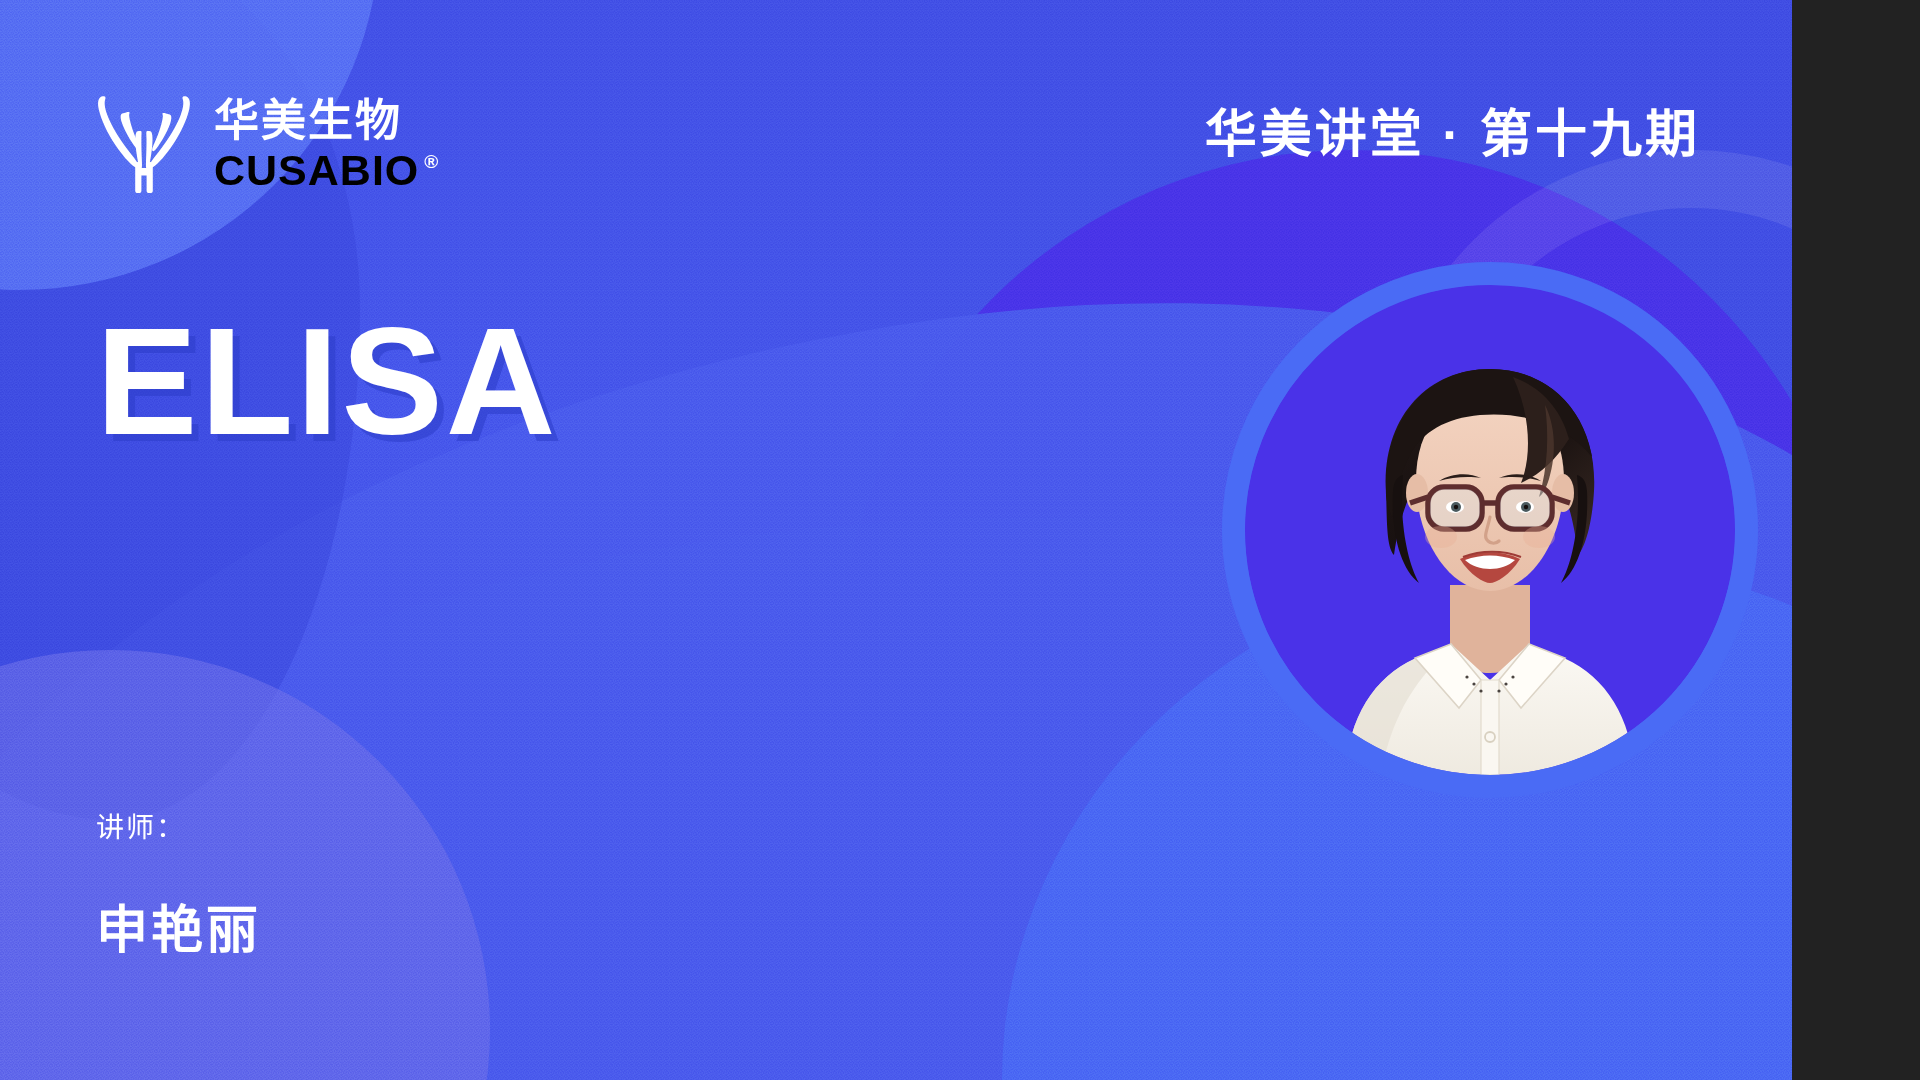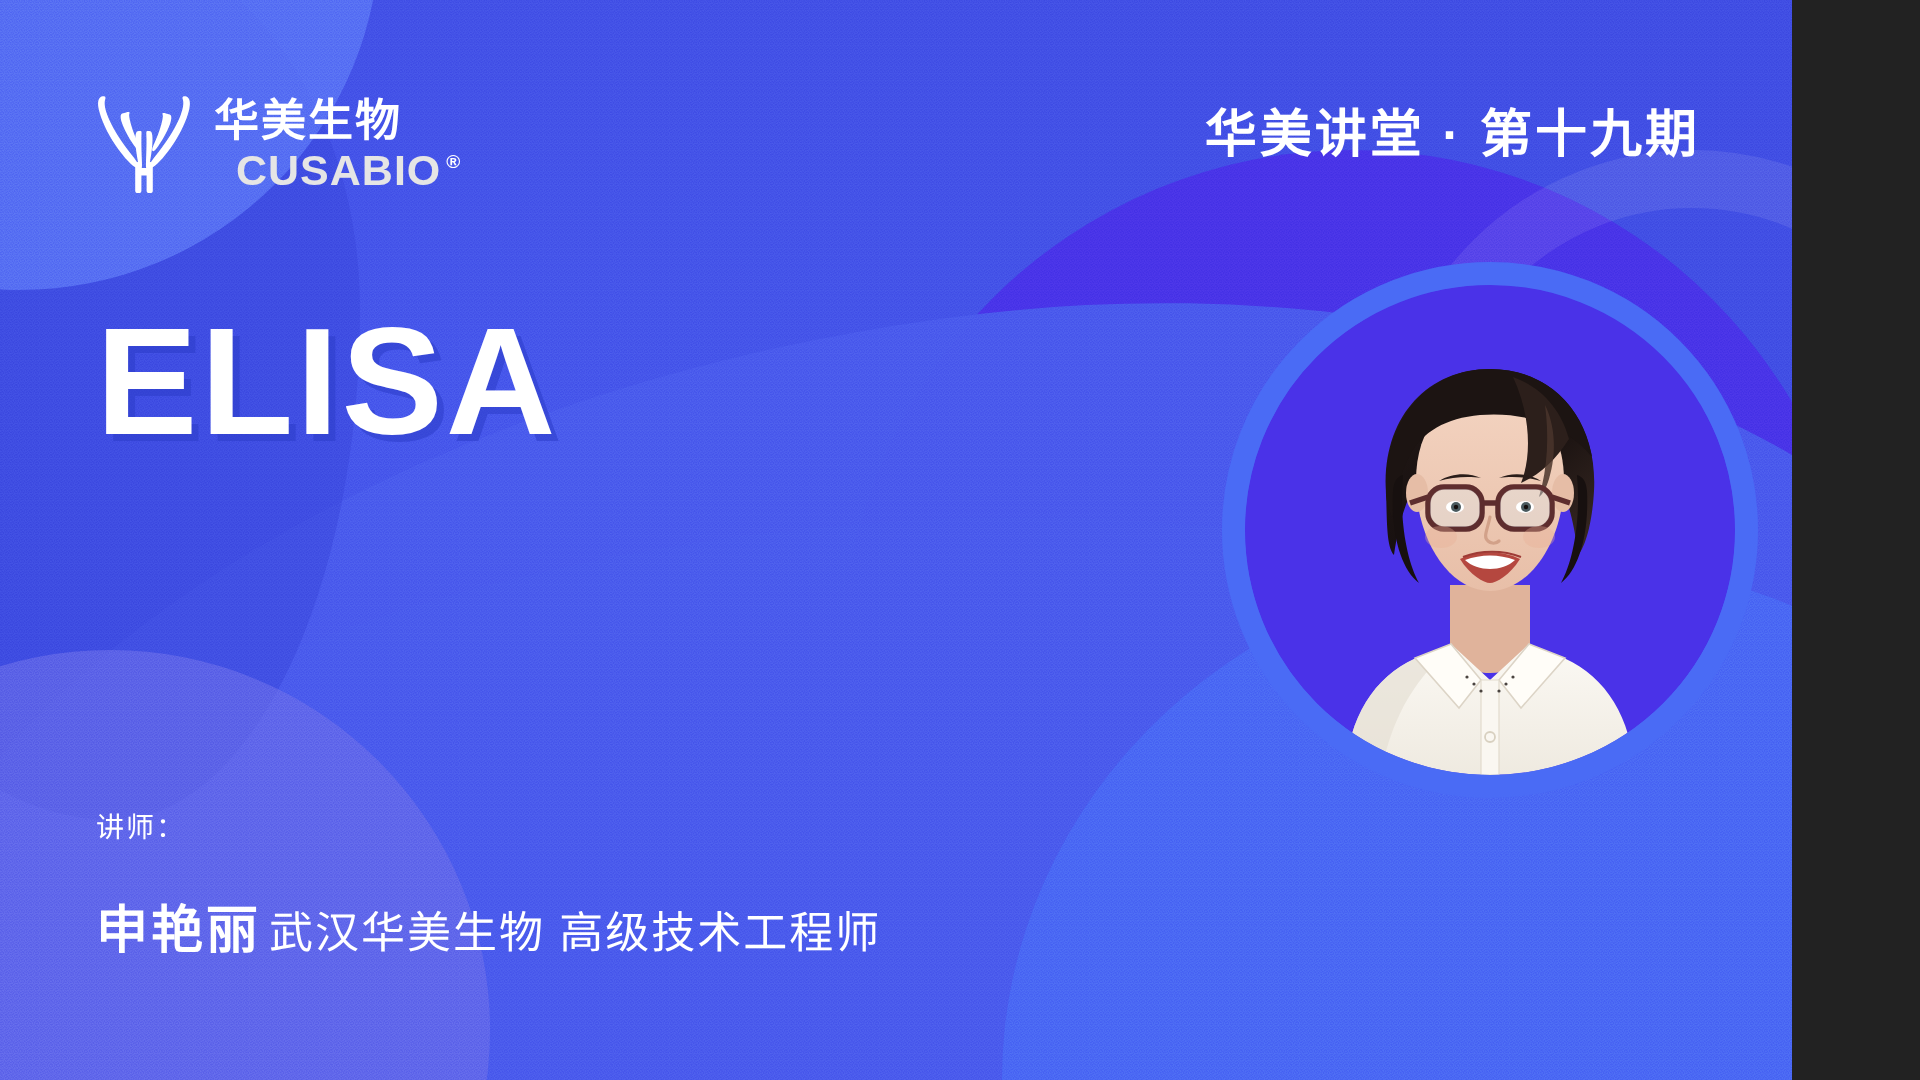--- a/index.html
+++ b/index.html
@@ -95,21 +95,21 @@
     display:flex;align-items:flex-end;gap:18px;
   }
   .logo-mark{width:104px;height:118px;flex:0 0 auto;}
   .logo-text{display:flex;flex-direction:column;line-height:1;padding-bottom:2px;}
   .logo-cn{
     color:#fff;font-size:45px;font-weight:700;letter-spacing:2px;
     font-family:"Liberation Sans","DejaVu Sans",sans-serif;
   }
   .logo-en-row{display:flex;align-items:flex-start;margin-top:6px;}
   .logo-en{
-    color:#e5e5e5;font-size:43px;font-weight:800;letter-spacing:1px;margin-left:22px;
+    color:#000000;font-size:43px;font-weight:800;letter-spacing:1px;
   }
   .logo-reg{color:#fff;font-size:19px;font-weight:600;margin-left:5px;margin-top:3px;}
 
   
   .series{
     position:absolute;right:92px;top:92px;
     color:#fff;font-size:52px;font-weight:700;letter-spacing:3px;
     white-space:nowrap;
   }
 
@@ -127,21 +127,21 @@
     text-shadow:6px 6px 0 rgba(44,61,200,.42);
   }
 
   
   .speaker-label{
     position:absolute;left:96px;top:805px;
     color:#fff;font-size:28px;font-weight:500;letter-spacing:2px;
   }
   .speaker-row{
     position:absolute;left:96px;top:888px;
-    display:flex;align-items:baseline;gap:8px;white-space:nowrap;
+    display:flex;align-items:baseline;gap:20px;white-space:nowrap;
   }
   .speaker-name{color:#fff;font-size:52px;font-weight:800;letter-spacing:3px;}
   .speaker-affil{color:#fff;font-size:44px;font-weight:400;letter-spacing:2px;}
 
   
   .portrait-wrap{
     position:absolute;left:1222px;top:262px;
     width:536px;height:536px;
   }
   .portrait-ring{
@@ -205,21 +205,20 @@
     </span>
   </div>
 
   <div class="series">华美讲堂 · 第十九期</div>
 
   <div class="title-main">ELISA</div>
 
   <div class="speaker-label">讲师：</div>
   <div class="speaker-row">
     <span class="speaker-name">申艳丽</span>
-    <span class="speaker-affil">武汉华美生物  高级技术工程师</span>
   </div>
 
   <div class="portrait-wrap">
     <div class="portrait-inner">
       <svg class="photo" viewBox="0 0 490 490" preserveAspectRatio="xMidYMax slice" aria-hidden="true">
         <defs>
           <linearGradient id="shirtG" x1="0" y1="0" x2="0" y2="1">
             <stop offset="0%" stop-color="#FBF9F4"></stop>
             <stop offset="100%" stop-color="#EFEAE0"></stop>
           </linearGradient>

